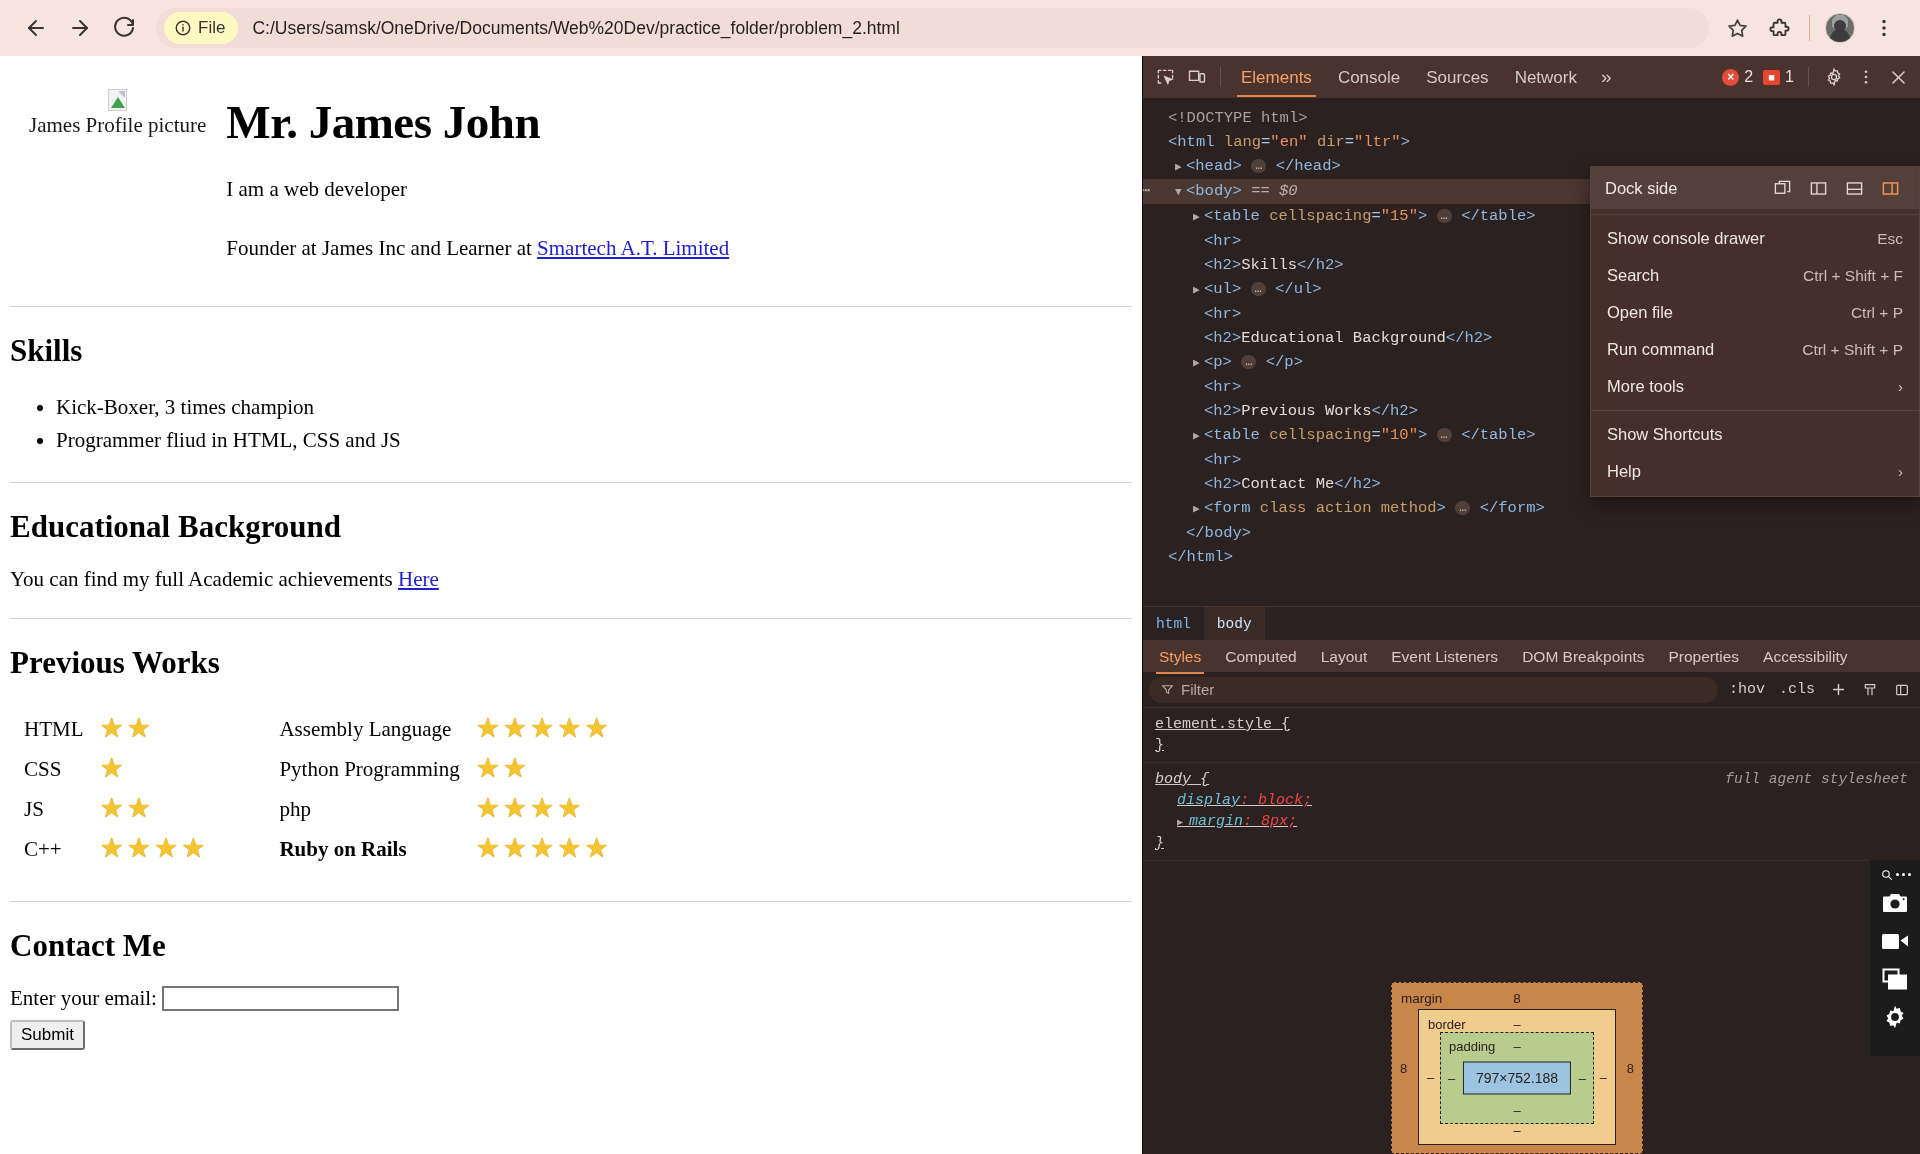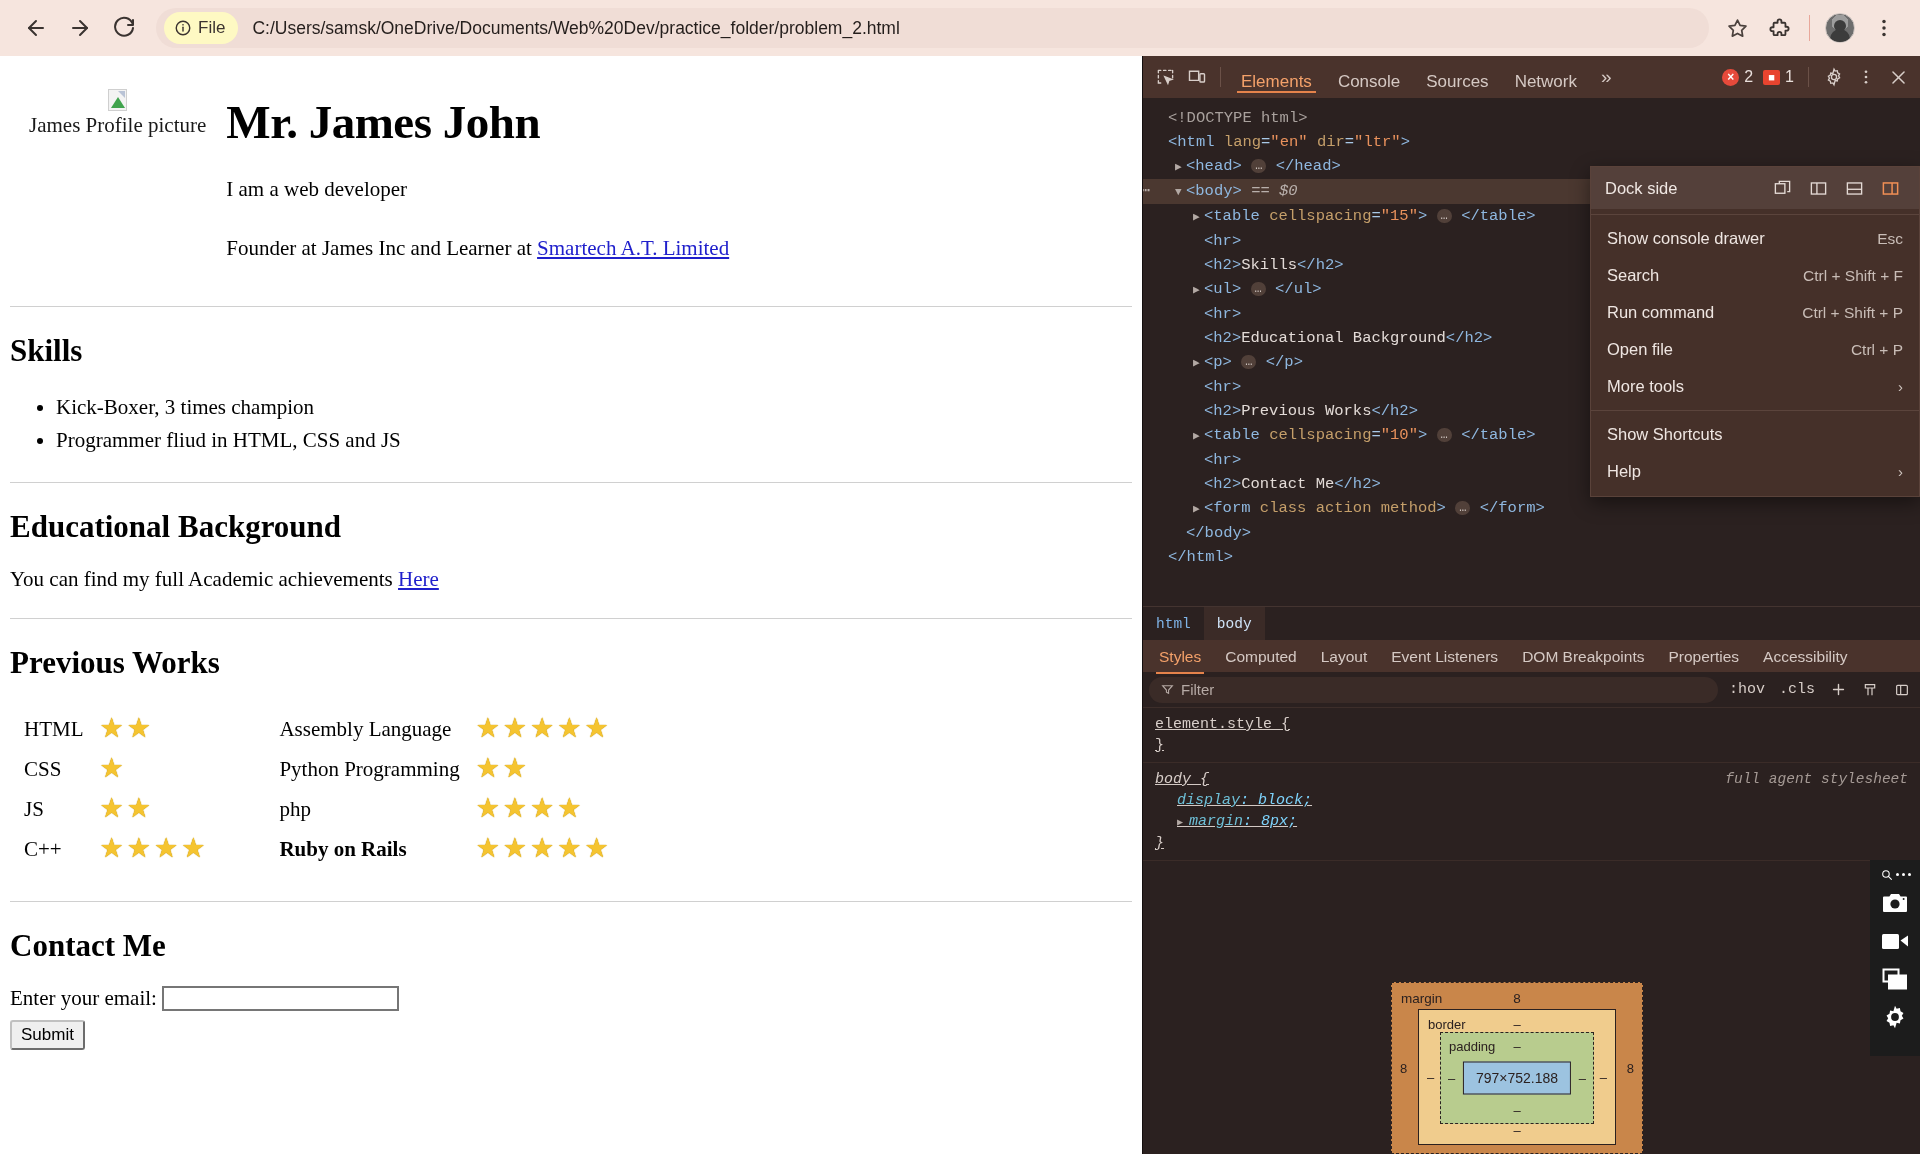--- a/index.html
+++ b/index.html
@@ -130,21 +130,21 @@
   #dt-toolbar{
     height:42px; background:#4a332c; display:flex; align-items:center;
     padding:0 6px; flex:0 0 auto; position:relative;
   }
   .dt-icon-btn{
     width:32px;height:30px; display:flex;align-items:center;justify-content:center;
     color:#d8cec9; flex:0 0 auto;
   }
   #dt-sep1{ width:1px;height:20px;background:#6b5148;margin:0 7px; flex:0 0 auto;}
   .dt-tab{
-    font-size:17px; color:#d5c9c4; padding:10px 13px 1px 13px;
+    font-size:17px; color:#d5c9c4; padding:10px 13px 9px 13px;
     flex:0 0 auto; white-space:nowrap; position:relative;
   }
   .dt-tab.active{ color:#f4a16a; }
   .dt-tab.active:after{
     content:""; position:absolute; left:9px; right:9px; bottom:0; height:2px; background:#e5834b;
   }
   #dt-more{ font-size:19px;color:#d5c9c4;padding:0 11px; flex:0 0 auto;}
   #dt-spacer{ flex:1 1 auto; }
   .badge{ display:flex; align-items:center; gap:5px; font-size:16px; color:#e9dfdb; padding:0 5px;}
   .badge .dot-err{
@@ -207,21 +207,21 @@
 
   #dt-styles-body{
     flex:1 1 auto; overflow:hidden; position:relative;
     font-family:"Liberation Mono", monospace; font-size:15px; line-height:21px; color:#d3c9c4;
   }
   .rule-block{ padding:6px 12px; border-bottom:1px solid #3b2c28; position:relative;text-decoration:underline;}
   .sel-name{ color:#d8cec9; }
   .sel-name.ital{ font-style:italic; }
   .ua-note{ position:absolute; right:12px; top:6px; color:#a59a95; font-style:italic; font-size:14.5px;}
   .prop{ color:#6ec0d8; font-style:italic; }
-  .pval{ color:#7dd3fc; font-style:italic;}
+  .pval{ color:#ef4444; font-style:italic;}
   .indent{ padding-left:22px; }
   .tri{ font-size:10px; color:#b3a9a4; }
 
   
   #box-model{
     position:absolute; left:248px; bottom:0; width:252px; height:172px;
     background:#c9864a; border:1px dashed #2b2120;
     color:#2b2120; font-family:"Liberation Sans", sans-serif; font-size:13px;
   }
   #bm-margin-label{ position:absolute; left:9px; top:5px; font-size:13.5px;}
@@ -641,26 +641,26 @@
     <div id="dock-items">
         <div class="menu-item">
           <span class="mlabel">Show console drawer</span>
           <span class="mkey">Esc</span>
         </div>
         <div class="menu-item">
           <span class="mlabel">Search</span>
           <span class="mkey">Ctrl + Shift + F</span>
         </div>
         <div class="menu-item">
+          <span class="mlabel">Open file</span>
+          <span class="mkey">Ctrl + P</span>
+        </div>
+        <div class="menu-item">
           <span class="mlabel">Run command</span>
           <span class="mkey">Ctrl + Shift + P</span>
-        </div>
-        <div class="menu-item">
-          <span class="mlabel">Open file</span>
-          <span class="mkey">Ctrl + P</span>
         </div>
         <div class="menu-item">
           <span class="mlabel">More tools</span>
           <span class="mchev">›</span>
         </div>
       </div>
     <div class="menu-sep"></div>
     <div id="dock-items2">
         <div class="menu-item">
           <span class="mlabel">Show Shortcuts</span>

